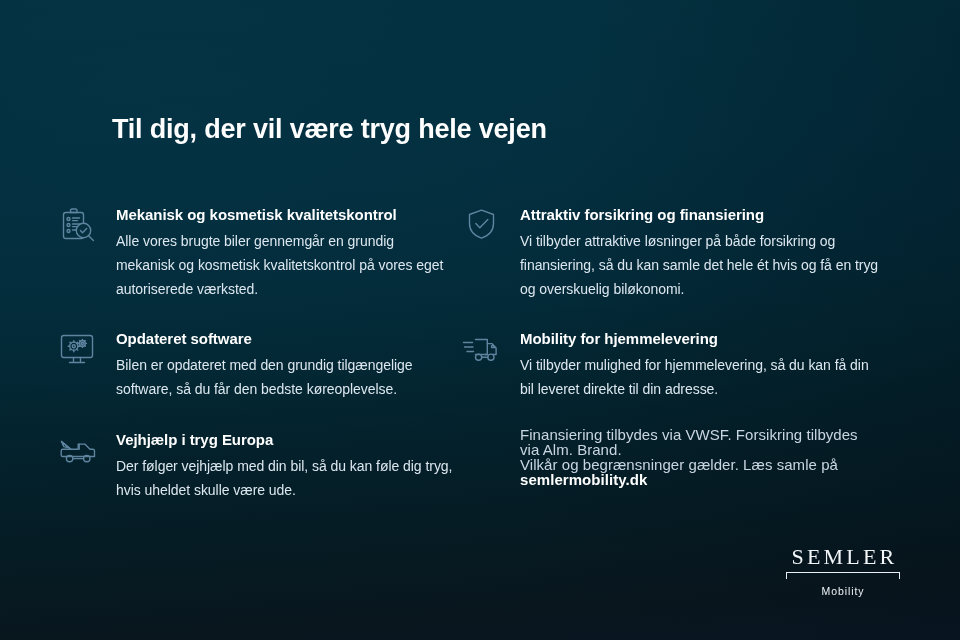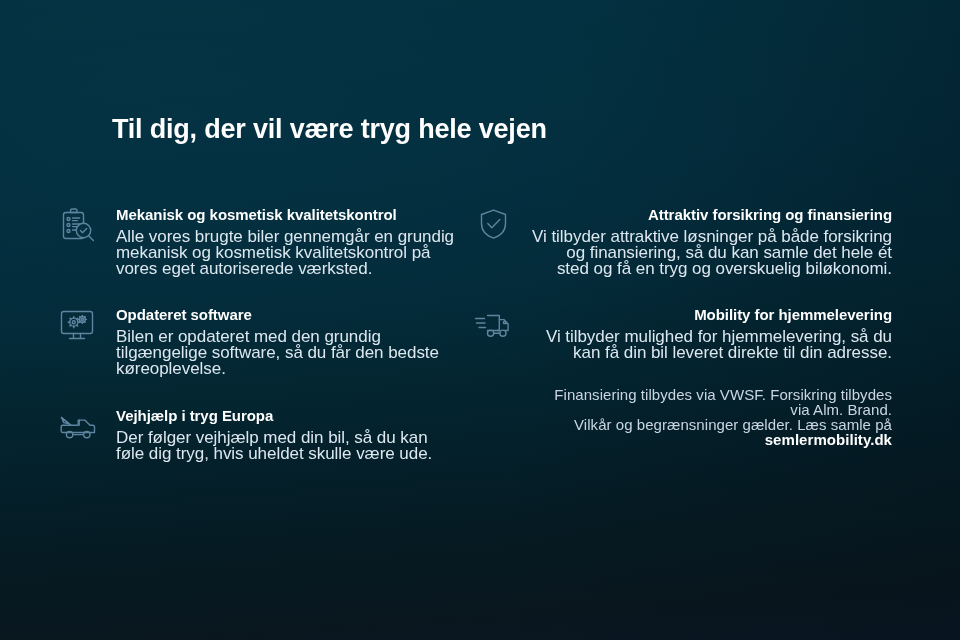--- a/index.html
+++ b/index.html
@@ -56,21 +56,21 @@
     white-space: nowrap;
     margin-left: 48px;
   }
 
   
   .col {
     position: absolute;
     top: 205px;
   }
   .col-left  { left: 56px;  width: 400px; }
-  .col-right { left: 472px; width: 420px; text-align: right; }
+  .col-right { left: 460px; width: 420px; }
 
   .feature {
     position: relative;
     display: block;
     padding-left: 60px;
     margin-bottom: 24px;
   }
   .feature-icon {
     position: absolute;
     left: 2px;
@@ -87,23 +87,23 @@
   }
   .feature-title {
     font-size: 15px;
     font-weight: bold;
     color: #ffffff;
     line-height: 19px;
     margin: 0 0 5px 0;
     letter-spacing: -0.05px;
   }
   .feature-body {
-    font-size: 17px;
+    font-size: 14px;
     color: #dde7ef;
-    line-height: 16px;
+    line-height: 24px;
     margin: 0;
     letter-spacing: -0.05px;
   }
 
   
   .col-left  .feature.f1 { margin-bottom: 28px; }
   .col-left  .feature.f2 { margin-bottom: 29px; }
   .col-right .feature.r1 { margin-bottom: 28px; }
   .col-right .feature.r2 { margin-bottom: 26px; }
 
@@ -226,21 +226,21 @@
     <div class="col col-right">
 
       <div class="feature r1">
         <span class="feature-icon">
           <svg viewBox="0 0 40 38" fill="none" stroke="#5f849f" stroke-width="1.4" stroke-linecap="round" stroke-linejoin="round">
             <path d="M19.5 3.2l12 4.3v9.1c0 7.2-5 12.2-12 14.6-7-2.4-12-7.4-12-14.6V7.5z"></path>
             <path d="M13.8 16.6l4 4.1 8-8.2"></path>
           </svg>
         </span>
         <div class="feature-title">Attraktiv forsikring og finansiering</div>
-        <div class="feature-body">Vi tilbyder attraktive løsninger på både forsikring og finansiering, så du kan samle det hele ét sted og få en tryg og overskuelig biløkonomi.</div>
+        <div class="feature-body">Vi tilbyder attraktive løsninger på både forsikring og finansiering, så du kan samle det hele ét hvis og få en tryg og overskuelig biløkonomi.</div>
       </div>
 
       <div class="feature r2">
         <span class="feature-icon">
           <svg viewBox="0 0 40 38" fill="none" stroke="#5f849f" stroke-width="1.4" stroke-linecap="round" stroke-linejoin="round">
             <path d="M1.5 11.5h9M2.5 16h8.5M5 20.5h6.5"></path>
             <path d="M13.5 8.5h11.8v15H13.5"></path>
             <path d="M25.3 12.6h4.6l4.2 4.3v6.6h-3.3"></path>
             <path d="M25.3 23.5h-2"></path>
             <circle cx="16.6" cy="26.2" r="3.1"></circle>
@@ -253,15 +253,20 @@
         <div class="feature-body">Vi tilbyder mulighed for hjemmelevering, så du kan få din bil leveret direkte til din adresse.</div>
       </div>
 
       <div class="fineprint">
         <div>Finansiering tilbydes via VWSF. Forsikring tilbydes via Alm. Brand.</div>
         <div><span>Vilkår og begrænsninger gælder. Læs samle på </span><span class="bold">semlermobility.dk</span></div>
       </div>
 
     </div>
 
+    <div class="logo">
+      <div class="logo-word">SEMLER</div>
+      <div class="logo-rule"></div>
+      <div class="logo-sub">Mobility</div>
+    </div>
 
   </div>
 </div>
 
 </body></html>

